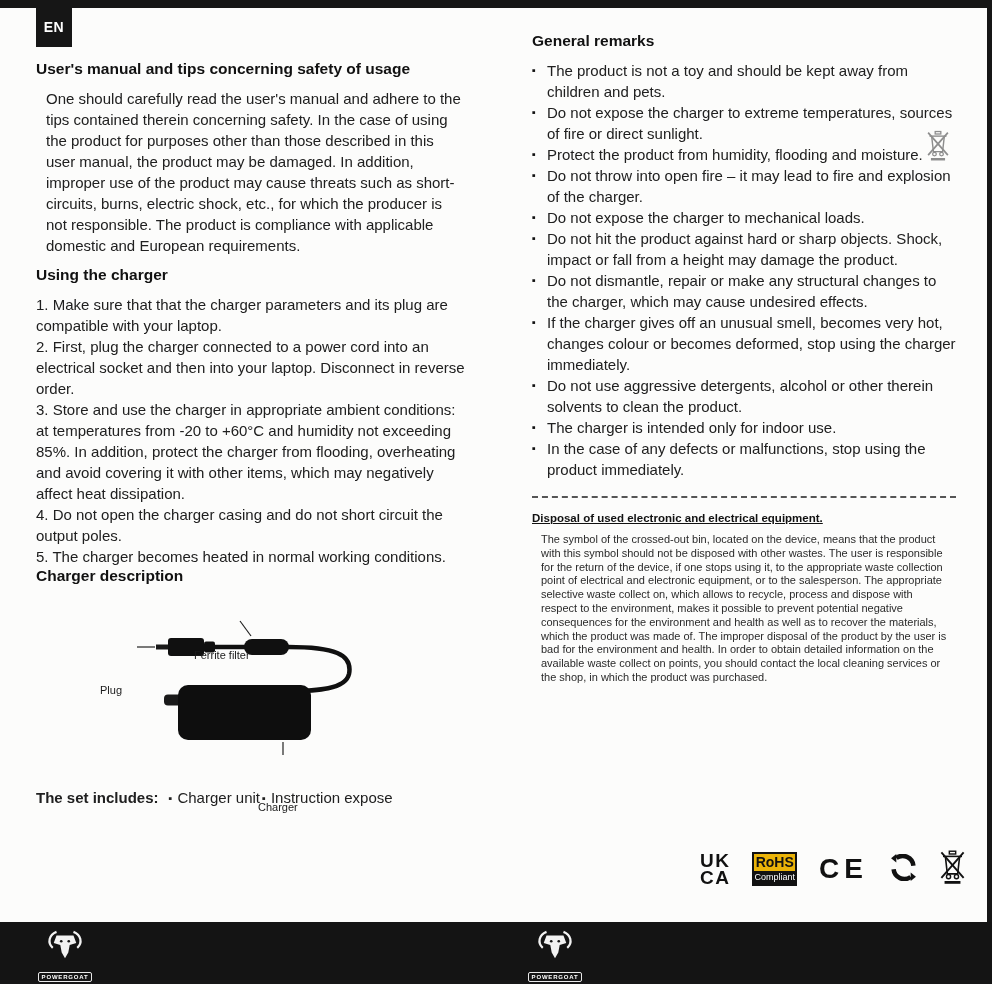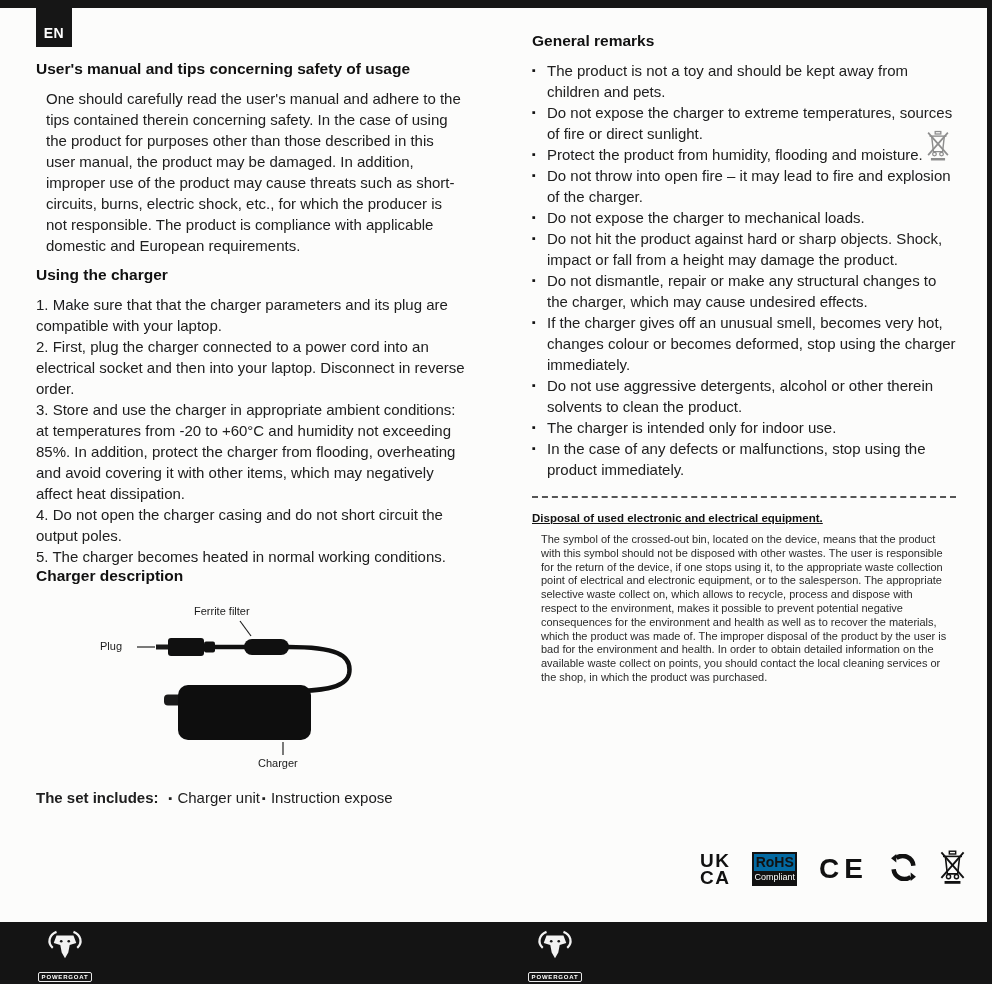--- a/index.html
+++ b/index.html
@@ -8,47 +8,47 @@
     font-family:"Liberation Sans",sans-serif;
     color:#202020;background:#ffffff;
     -webkit-text-size-adjust:none;
   }
   .page{position:relative;width:992px;height:990px;background:#fcfcfb;overflow:hidden;}
   .top-bar{position:absolute;top:0;left:0;right:0;height:8px;background:#161616;}
   .right-edge{position:absolute;top:0;right:0;width:5px;height:922px;background:#161616;}
   .lang-badge{
     position:absolute;left:36px;top:0;width:36px;height:47px;background:#161616;color:#fff;
     font-weight:700;font-size:14px;display:flex;align-items:flex-end;justify-content:center;
-    padding-bottom:6px;box-sizing:border-box;letter-spacing:.5px;
+    padding-bottom:12px;box-sizing:border-box;letter-spacing:.5px;
   }
   .col-left{position:absolute;left:36px;top:60px;width:436px;}
   .col-right{position:absolute;left:532px;top:32px;width:424px;}
   h2.section{font-size:15.5px;font-weight:700;color:#111;margin:0 0 10px;}
   .mt{margin-top:15px;}
   p.body{font-size:15px;line-height:21px;margin:10px;}
   .instructions p{font-size:15px;line-height:21px;margin:0;}
   ul.remarks{list-style:none;margin:0;padding:0;}
   li.remark{display:flex;font-size:15px;line-height:21px;}
   .bullet{flex:0 0 15px;width:15px;font-size:11px;line-height:21px;color:#111;}
   .dashed-divider{border:none;border-top:2px dashed #555;margin:16px 0 14px;width:100%;}
   .disposal-heading{font-size:11.5px;font-weight:700;color:#111;margin:0 0 6px;text-decoration:underline;}
   .disposal-body{font-size:11px;line-height:13.8px;margin:9px;color:#2a2a2a;}
   
   .diagram{position:relative;width:440px;height:180px;margin-top:4px;}
-  .diag-label{position:absolute;font-size:11px;color:#1b1b1b;white-space:nowrap;}
+  .diag-label{position:absolute;font-size:11px;color:#1b1b1b;white-space:nowrap;margin-top:44px;}
   .lbl-ferrite{left:158px;top:10px;}
   .lbl-plug{left:64px;top:45px;}
   .lbl-charger{left:222px;top:162px;}
   .set-includes{margin-top:14px;font-size:15px;}
   .si-label{font-weight:700;margin-right:8px;}
   .si-bullet{font-size:11px;margin:0 5px 0 2px;vertical-align:1px;}
   
   .marks{position:absolute;left:700px;top:844px;width:258px;height:50px;display:flex;align-items:center;gap:22px;}
   .ukca{font-weight:800;font-size:19px;line-height:17px;letter-spacing:1.5px;color:#111;}
-  .rohs{width:60px;border:2px solid #111;text-align:center;background:#0369a1;}
+  .rohs{width:60px;border:2px solid #111;text-align:center;background:#eab308;}
   .rohs-top{font-weight:700;font-size:14px;line-height:17px;color:#111;}
   .rohs-bottom{background:#111;color:#fff;font-size:9px;line-height:13px;}
   .ce{font-size:28px;font-weight:600;letter-spacing:5px;color:#111;}
   
   .weee-top{position:absolute;left:926px;top:130px;}
   
   .footer-bar{position:absolute;left:0;top:922px;width:992px;height:62px;background:#141414;}
   .logo{position:absolute;top:7px;width:62px;text-align:center;}
   .logo-1{left:34px;}
   .logo-2{left:524px;}

